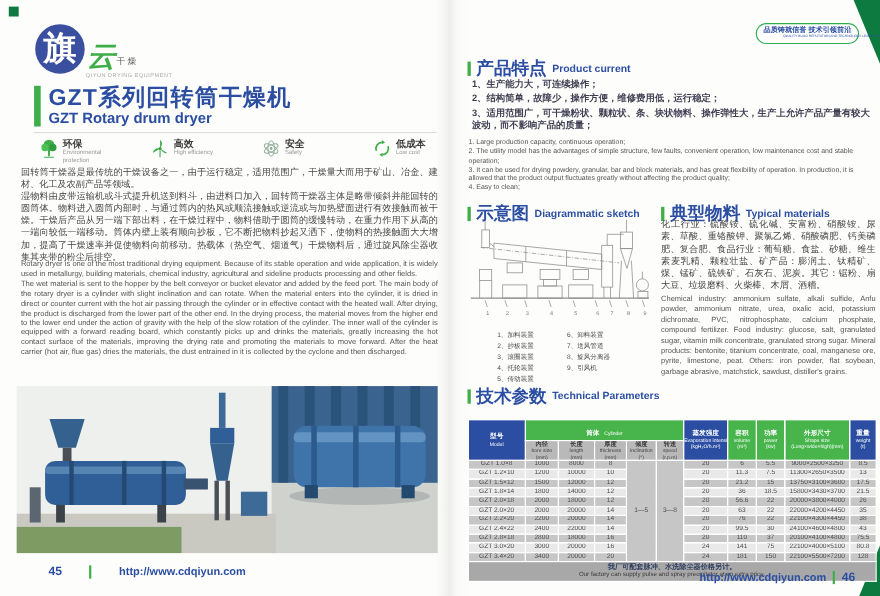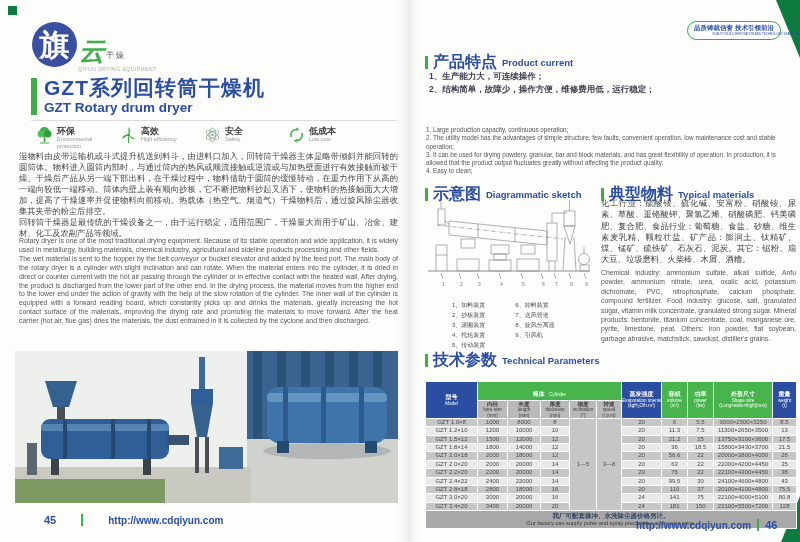--- a/index.html
+++ b/index.html
@@ -23,21 +23,21 @@
     background:#3b4fa0;color:#fff;font-size:30px;font-weight:bold;line-height:45px;text-align:center;}
   .logo .cloud{position:absolute;left:47px;top:12px;color:#3fae49;font-size:26px;font-weight:bold;font-style:italic;}
   .logo .dry{position:absolute;left:74px;top:28px;color:#555;font-size:8px;letter-spacing:2px;}
   .logo .len{position:absolute;left:46px;top:44px;color:#aaa;font-size:5px;letter-spacing:.5px;white-space:nowrap;}
 
   .title-bar{position:absolute;left:31px;top:78px;width:6px;height:37px;background:#3fae49;}
   .title-cn{position:absolute;left:44px;top:74px;margin:0;color:#2b4ea2;font-size:21px;font-weight:bold;letter-spacing:1px;text-align:right;}
   .title-en{position:absolute;left:44px;top:100px;margin:0;color:#2b4ea2;font-size:13.5px;font-weight:bold;}
   .title-rule{position:absolute;left:31px;top:120px;width:366px;height:1px;background:#dcdcdc;}
 
-  .badges{position:absolute;left:36px;top:126px;display:flex;gap:17px;}
+  .badges{position:absolute;left:36px;top:126px;display:flex;gap:34px;}
   .badge{display:flex;gap:4px;align-items:flex-start;}
   .badge .bico{width:17px;height:18px;flex:0 0 auto;}
   .badge .bcn{font-size:9px;font-weight:bold;color:#3d3d3d;line-height:10px;}
   .badge .ben{font-size:5.5px;color:#999;line-height:6.5px;width:46px;}
 
   .desc-cn{position:absolute;left:19px;top:151px;width:379px;font-size:8.3px;line-height:11px;color:#474747;text-align:justify;}
   .desc-cn p{margin:0;}
   .desc-en{position:absolute;left:19px;top:237px;width:379px;font-size:6.9px;line-height:8.9px;color:#565656;text-align:justify;}
   .desc-en p{margin:0;}
 
@@ -171,22 +171,22 @@
       <path d="M8.5 16.8 L6 14.4 L9 12.8 Z" fill="#3fae49"></path>
     </svg>
     <div>
       <div class="bcn">低成本</div>
       <div class="ben">Low cost</div>
     </div>
   </div>
 </div>
 
 <div class="desc-cn">
+  <p>回转筒干燥器是最传统的干燥设备之一，由于运行稳定，适用范围广，干燥量大而用于矿山、冶金、建材、化工及农副产品等领域。</p>
   <p>湿物料由皮带运输机或斗式提升机送到料斗，由进料口加入，回转筒干燥器主体是略带倾斜并能回转的圆筒体。物料进入圆筒内部时，与通过筒内的热风或顺流接触或逆流或与加热壁面进行有效接触而被干燥。干燥后产品从另一端下部出料，在干燥过程中，物料借助于圆筒的缓慢转动，在重力作用下从高的一端向较低一端移动。筒体内壁上装有顺向抄板，它不断把物料抄起又洒下，使物料的热接触面大大增加，提高了干燥速率并促使物料向前移动。热载体（热空气、烟道气）干燥物料后，通过旋风除尘器收集其夹带的粉尘后排空。</p>
-  <p>回转筒干燥器是最传统的干燥设备之一，由于运行稳定，适用范围广，干燥量大而用于矿山、冶金、建材、化工及农副产品等领域。</p>
 </div>
 <div class="desc-en">
   <p>Rotary dryer is one of the most traditional drying equipment. Because of its stable operation and wide application, it is widely used in metallurgy, building materials, chemical industry, agricultural and sideline products processing and other fields.</p>
   <p>The wet material is sent to the hopper by the belt conveyor or bucket elevator and added by the feed port. The main body of the rotary dryer is a cylinder with slight inclination and can rotate. When the material enters into the cylinder, it is dried in direct or counter current with the hot air passing through the cylinder or in effective contact with the heated wall. After drying, the product is discharged from the lower part of the other end. In the drying process, the material moves from the higher end to the lower end under the action of gravity with the help of the slow rotation of the cylinder. The inner wall of the cylinder is equipped with a forward reading board, which constantly picks up and drinks the materials, greatly increasing the hot contact surface of the materials, improving the drying rate and promoting the materials to move forward. After the heat carrier (hot air, flue gas) dries the materials, the dust entrained in it is collected by the cyclone and then discharged.</p>
 </div>
 
 <svg class="photo" viewBox="0 0 383 152">
   <rect width="383" height="152" fill="#eef0ee"></rect>
 
   <rect x="232" y="0" width="151" height="152" fill="#dfe3e2"></rect>
@@ -250,20 +250,21 @@
 </div>
 
 <div class="sec-head head-features">
   <span class="bar"></span>
   <span class="cn">产品特点</span>
   <span class="en">Product current</span>
 </div>
 <ul class="features-cn">
     <li>1、生产能力大，可连续操作；</li>
     <li>2、结构简单，故障少，操作方便，维修费用低，运行稳定；</li>
+    <li>3、适用范围广，可干燥粉状、颗粒状、条、块状物料、操作弹性大，生产上允许产品产量有较大波动，而不影响产品的质量；</li>
   </ul>
 <ul class="features-en">
     <li>1.  Large production capacity, continuous operation;</li>
     <li>2.  The utility model has the advantages of simple structure, few faults, convenient operation, low maintenance cost and stable operation;</li>
     <li>3.  It can be used for drying powdery, granular, bar and block materials, and has great flexibility of operation. In production, it is allowed that the product output fluctuates greatly without affecting the product quality;</li>
     <li>4.  Easy to clean;</li>
   </ul>
 
 <div class="sec-head head-sketch">
   <span class="bar"></span>

